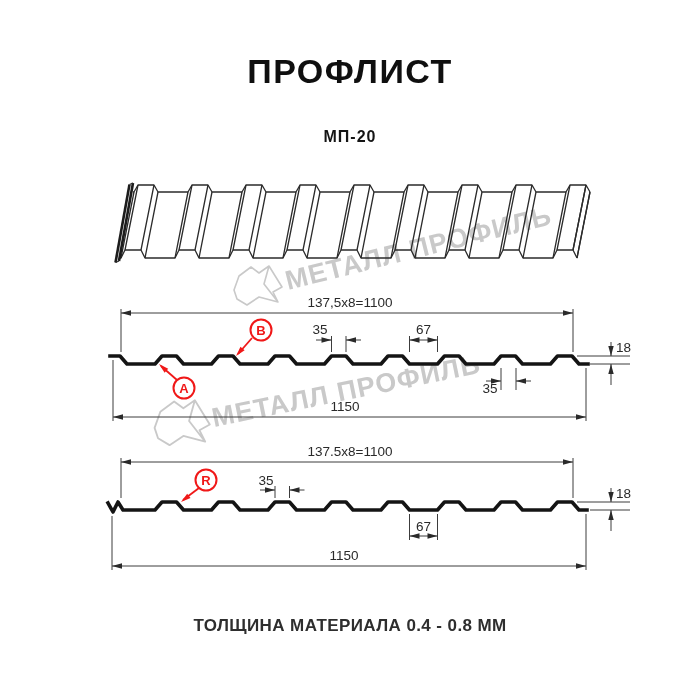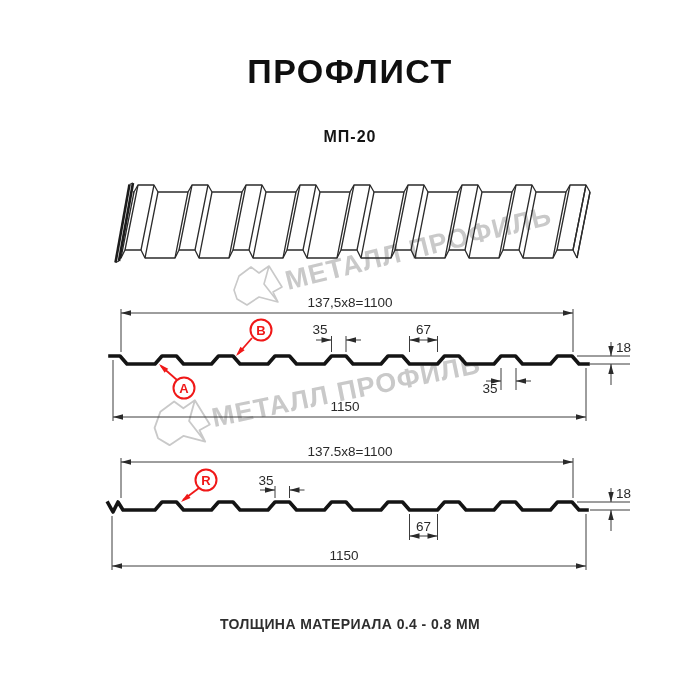--- a/index.html
+++ b/index.html
@@ -1,21 +1,21 @@
 <!DOCTYPE html>
 <html style="--red: #f01818; --dim: #3c3c3c; --wm: #c9c9c9;"><head>
 <meta charset="utf-8">
 <style>
   html,body{margin:0;padding:0;background:#ffffff;}
   #stage{position:relative;width:700px;height:700px;background:#fff;overflow:hidden;
          font-family:"Liberation Sans", sans-serif;}
   .center{position:absolute;left:0;width:700px;text-align:center;}
   #title{top:52px;font-size:34px;font-weight:800;letter-spacing:1.5px;color:#0f0f0f;}
   #subtitle{top:98px;font-size:16px;font-weight:700;letter-spacing:1px;color:#141414;margin-top:30px;}
-  #footer-note{top:616px;font-size:14px;font-weight:700;letter-spacing:.4px;color:#2e2e2e;}
+  #footer-note{top:616px;font-size:17px;font-weight:700;letter-spacing:.4px;color:#2e2e2e;}
   svg{position:absolute;left:0;top:0;}
   .profile{fill:none;stroke:#141414;stroke-width:3.6;stroke-linejoin:round;stroke-linecap:square;}
   .dim{stroke:var(--dim,#3c3c3c);stroke-width:1;fill:none;}
   .dimtxt{font-family:"Liberation Sans",sans-serif;font-size:13.5px;fill:#2a2a2a;}
   .arrow{fill:#2a2a2a;stroke:none;}
   .red-stroke{stroke:var(--red,#f01818);fill:none;}
   .red-fill{fill:var(--red,#f01818);stroke:none;}
   .redtxt{font-family:"Liberation Sans",sans-serif;font-size:13px;font-weight:700;
           fill:var(--red,#f01818);}
   .wmtxt{font-family:"Liberation Sans",sans-serif;font-size:27px;font-weight:700;

